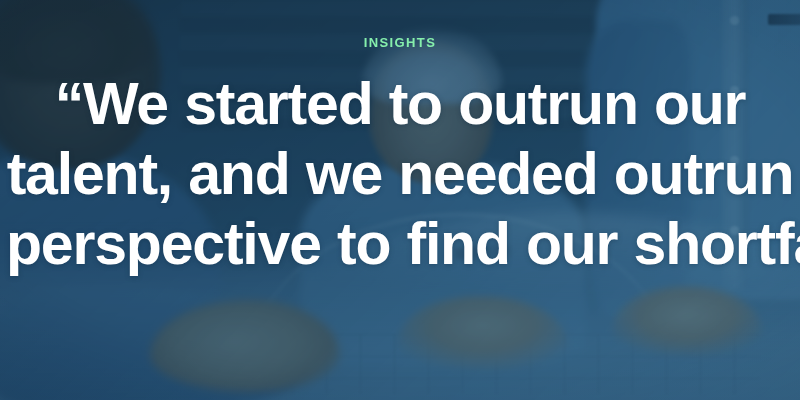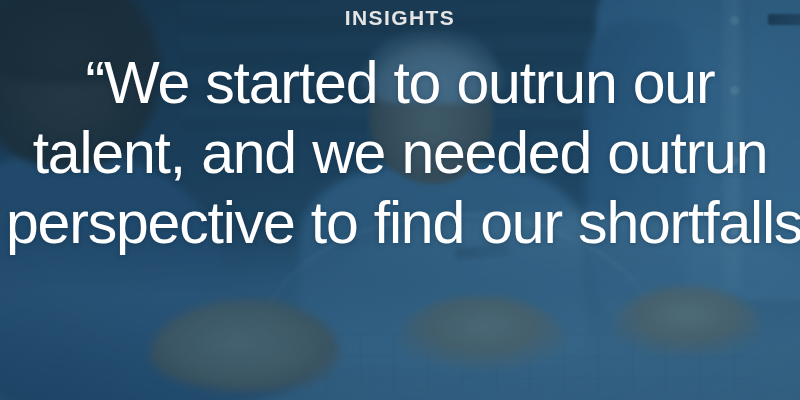--- a/index.html
+++ b/index.html
@@ -235,40 +235,40 @@
   
   .content {
     position: absolute;
     inset: 0;
     display: flex;
     flex-direction: column;
     align-items: center;
   }
 
   .eyebrow {
-    margin-top: 7px;
-    font-size: 21px;
+    margin-top: 36px;
+    font-size: 13px;
     font-weight: bold;
     letter-spacing: 1.4px;
     line-height: 1;
-    color: #e5e5e5;
+    color: #86efac;
     text-transform: uppercase;
     user-select: none;
   }
 
   .quote {
     margin: 0;
     padding: 0 6px;
     width: 100%;
     box-sizing: border-box;
     text-align: center;
     color: #ffffff;
     font-size: 59px;
     line-height: 1.19;
-    font-weight: 400;
+    font-weight: 700;
     letter-spacing: -1.2px;
     word-spacing: 1px;
     margin-top: 20px;
     text-shadow: 0 1px 5px rgba(10, 36, 58, 0.34);
   }
   .quote-line { display: block; white-space: nowrap; }
 </style>
 </head>
 <body>
 

